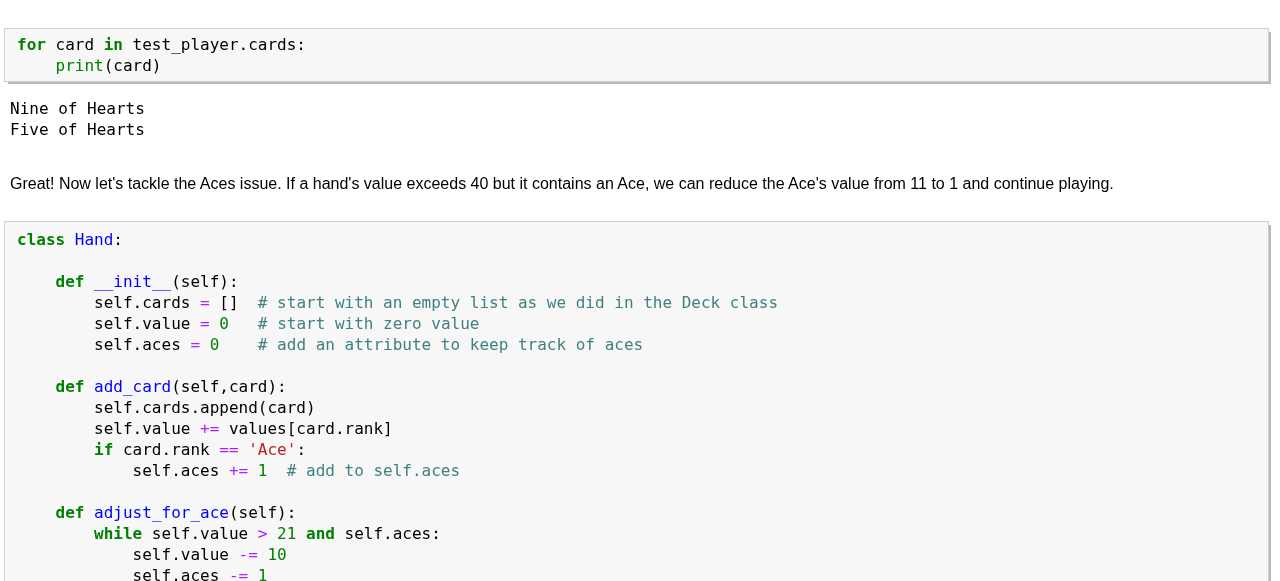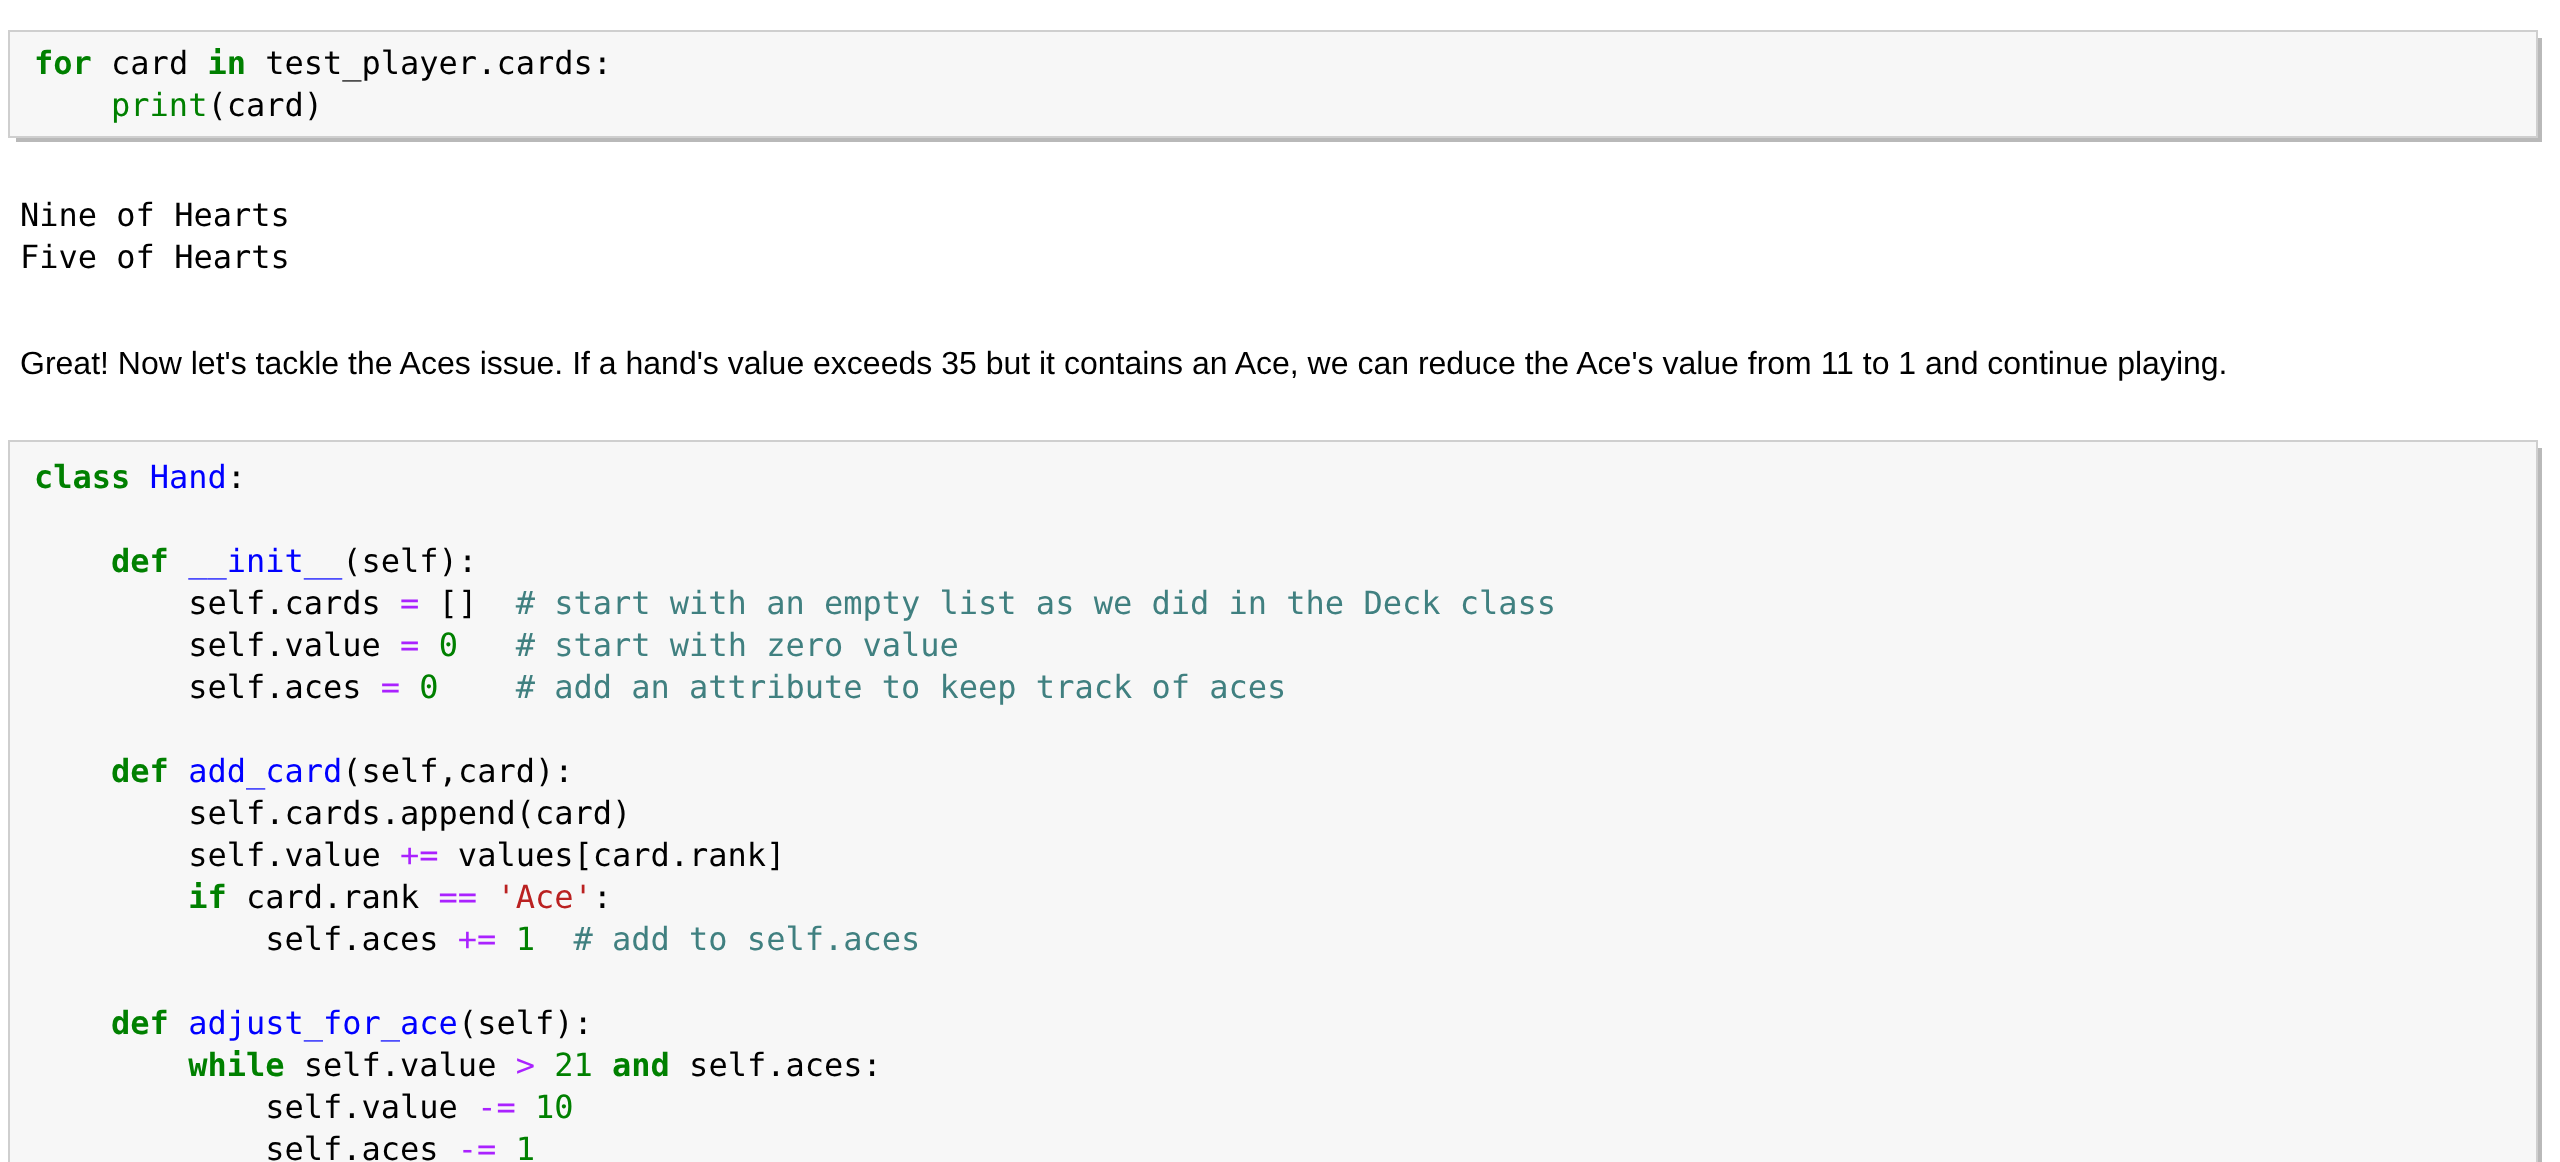--- a/index.html
+++ b/index.html
@@ -16,27 +16,27 @@
     border: 1px solid #cfcfcf;
     box-shadow: 3px 3px 0 -1px #b9b9b9;
     margin: 0 11px 0 4px;
     padding: 5px 8px 5px 12px;
     font-family: "DejaVu Sans Mono", monospace;
     font-size: 16px;
     line-height: 21px;
     white-space: pre;
     color: #000;
   }
-  #cell1 { margin-top: 15px; }
+  #cell1 { margin-top: 28px; }
   #cell2 { margin-top: 28px; padding-top: 7px; padding-bottom: 5px; }
   .cl { height: 21px; white-space: pre; }
   .t-kw  { font-weight: bold; }
   .t-com { }
   .output-area {
-    margin: 28px 0 0 10px;
+    margin: 16px 0 0 10px;
     font-family: "DejaVu Sans Mono", monospace;
     font-size: 16px;
     line-height: 21px;
     color: #000;
     white-space: pre;
   }
   .markdown-cell {
     margin: 34px 11px 0 10px;
     font-size: 16px;
     line-height: 19px;
@@ -44,15 +44,15 @@
   }
 </style>
 </head>
 <body>
 
 <div id="cell1" class="code-cell"><div class="cl"><span class="t-kw" style="color: rgb(0, 128, 0);">for</span><span class="t-pl" style="color: rgb(0, 0, 0);"> card </span><span class="t-kw" style="color: rgb(0, 128, 0);">in</span><span class="t-pl" style="color: rgb(0, 0, 0);"> test_player.cards:</span></div><div class="cl"><span class="t-pl" style="color: rgb(0, 0, 0);">    </span><span class="t-bi" style="color: rgb(0, 128, 0);">print</span><span class="t-pl" style="color: rgb(0, 0, 0);">(card)</span></div></div>
 
 <pre class="output-area">Nine of Hearts
 Five of Hearts</pre>
 
-<p class="markdown-cell">Great! Now let's tackle the Aces issue. If a hand's value exceeds 35 but it contains an Ace, we can reduce the Ace's value from 11 to 1 and continue playing.</p>
+<p class="markdown-cell">Great! Now let's tackle the Aces issue. If a hand's value exceeds 40 but it contains an Ace, we can reduce the Ace's value from 11 to 1 and continue playing.</p>
 
 <div id="cell2" class="code-cell"><div class="cl"><span class="t-kw" style="color: rgb(0, 128, 0);">class</span><span class="t-pl" style="color: rgb(0, 0, 0);"> </span><span class="t-nm" style="color: rgb(0, 0, 255);">Hand</span><span class="t-pl" style="color: rgb(0, 0, 0);">:</span></div><div class="cl"></div><div class="cl"><span class="t-pl" style="color: rgb(0, 0, 0);">    </span><span class="t-kw" style="color: rgb(0, 128, 0);">def</span><span class="t-pl" style="color: rgb(0, 0, 0);"> </span><span class="t-nm" style="color: rgb(0, 0, 255);">__init__</span><span class="t-pl" style="color: rgb(0, 0, 0);">(self):</span></div><div class="cl"><span class="t-pl" style="color: rgb(0, 0, 0);">        self.cards </span><span class="t-op" style="color: rgb(170, 34, 255);">=</span><span class="t-pl" style="color: rgb(0, 0, 0);"> []  </span><span class="t-com" style="color: rgb(64, 128, 128);"># start with an empty list as we did in the Deck class</span></div><div class="cl"><span class="t-pl" style="color: rgb(0, 0, 0);">        self.value </span><span class="t-op" style="color: rgb(170, 34, 255);">=</span><span class="t-pl" style="color: rgb(0, 0, 0);"> </span><span class="t-num" style="color: rgb(0, 128, 0);">0</span><span class="t-pl" style="color: rgb(0, 0, 0);">   </span><span class="t-com" style="color: rgb(64, 128, 128);"># start with zero value</span></div><div class="cl"><span class="t-pl" style="color: rgb(0, 0, 0);">        self.aces </span><span class="t-op" style="color: rgb(170, 34, 255);">=</span><span class="t-pl" style="color: rgb(0, 0, 0);"> </span><span class="t-num" style="color: rgb(0, 128, 0);">0</span><span class="t-pl" style="color: rgb(0, 0, 0);">    </span><span class="t-com" style="color: rgb(64, 128, 128);"># add an attribute to keep track of aces</span></div><div class="cl"></div><div class="cl"><span class="t-pl" style="color: rgb(0, 0, 0);">    </span><span class="t-kw" style="color: rgb(0, 128, 0);">def</span><span class="t-pl" style="color: rgb(0, 0, 0);"> </span><span class="t-nm" style="color: rgb(0, 0, 255);">add_card</span><span class="t-pl" style="color: rgb(0, 0, 0);">(self,card):</span></div><div class="cl"><span class="t-pl" style="color: rgb(0, 0, 0);">        self.cards.append(card)</span></div><div class="cl"><span class="t-pl" style="color: rgb(0, 0, 0);">        self.value </span><span class="t-op" style="color: rgb(170, 34, 255);">+=</span><span class="t-pl" style="color: rgb(0, 0, 0);"> values[card.rank]</span></div><div class="cl"><span class="t-pl" style="color: rgb(0, 0, 0);">        </span><span class="t-kw" style="color: rgb(0, 128, 0);">if</span><span class="t-pl" style="color: rgb(0, 0, 0);"> card.rank </span><span class="t-op" style="color: rgb(170, 34, 255);">==</span><span class="t-pl" style="color: rgb(0, 0, 0);"> </span><span class="t-str" style="color: rgb(186, 33, 33);">'Ace'</span><span class="t-pl" style="color: rgb(0, 0, 0);">:</span></div><div class="cl"><span class="t-pl" style="color: rgb(0, 0, 0);">            self.aces </span><span class="t-op" style="color: rgb(170, 34, 255);">+=</span><span class="t-pl" style="color: rgb(0, 0, 0);"> </span><span class="t-num" style="color: rgb(0, 128, 0);">1</span><span class="t-pl" style="color: rgb(0, 0, 0);">  </span><span class="t-com" style="color: rgb(64, 128, 128);"># add to self.aces</span></div><div class="cl"></div><div class="cl"><span class="t-pl" style="color: rgb(0, 0, 0);">    </span><span class="t-kw" style="color: rgb(0, 128, 0);">def</span><span class="t-pl" style="color: rgb(0, 0, 0);"> </span><span class="t-nm" style="color: rgb(0, 0, 255);">adjust_for_ace</span><span class="t-pl" style="color: rgb(0, 0, 0);">(self):</span></div><div class="cl"><span class="t-pl" style="color: rgb(0, 0, 0);">        </span><span class="t-kw" style="color: rgb(0, 128, 0);">while</span><span class="t-pl" style="color: rgb(0, 0, 0);"> self.value </span><span class="t-op" style="color: rgb(170, 34, 255);">&gt;</span><span class="t-pl" style="color: rgb(0, 0, 0);"> </span><span class="t-num" style="color: rgb(0, 128, 0);">21</span><span class="t-pl" style="color: rgb(0, 0, 0);"> </span><span class="t-kw" style="color: rgb(0, 128, 0);">and</span><span class="t-pl" style="color: rgb(0, 0, 0);"> self.aces:</span></div><div class="cl"><span class="t-pl" style="color: rgb(0, 0, 0);">            self.value </span><span class="t-op" style="color: rgb(170, 34, 255);">-=</span><span class="t-pl" style="color: rgb(0, 0, 0);"> </span><span class="t-num" style="color: rgb(0, 128, 0);">10</span></div><div class="cl"><span class="t-pl" style="color: rgb(0, 0, 0);">            self.aces </span><span class="t-op" style="color: rgb(170, 34, 255);">-=</span><span class="t-pl" style="color: rgb(0, 0, 0);"> </span><span class="t-num" style="color: rgb(0, 128, 0);">1</span></div></div>
 
 </body></html>

